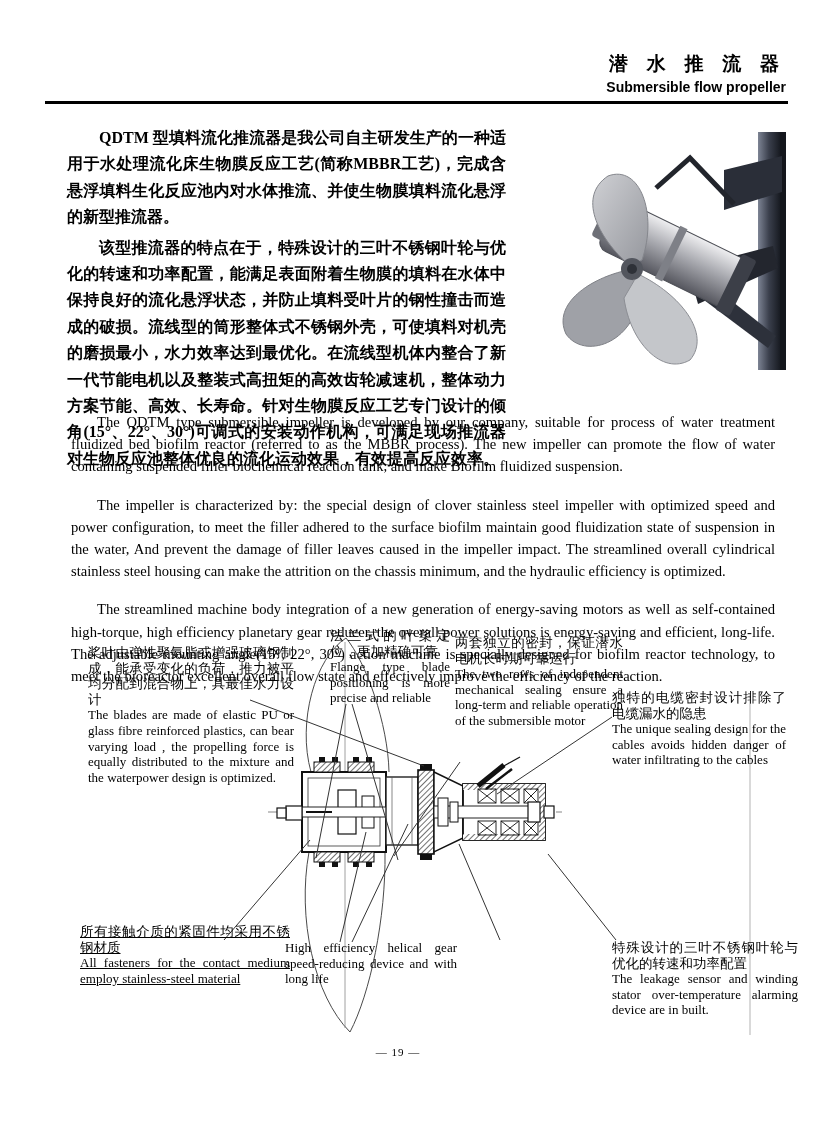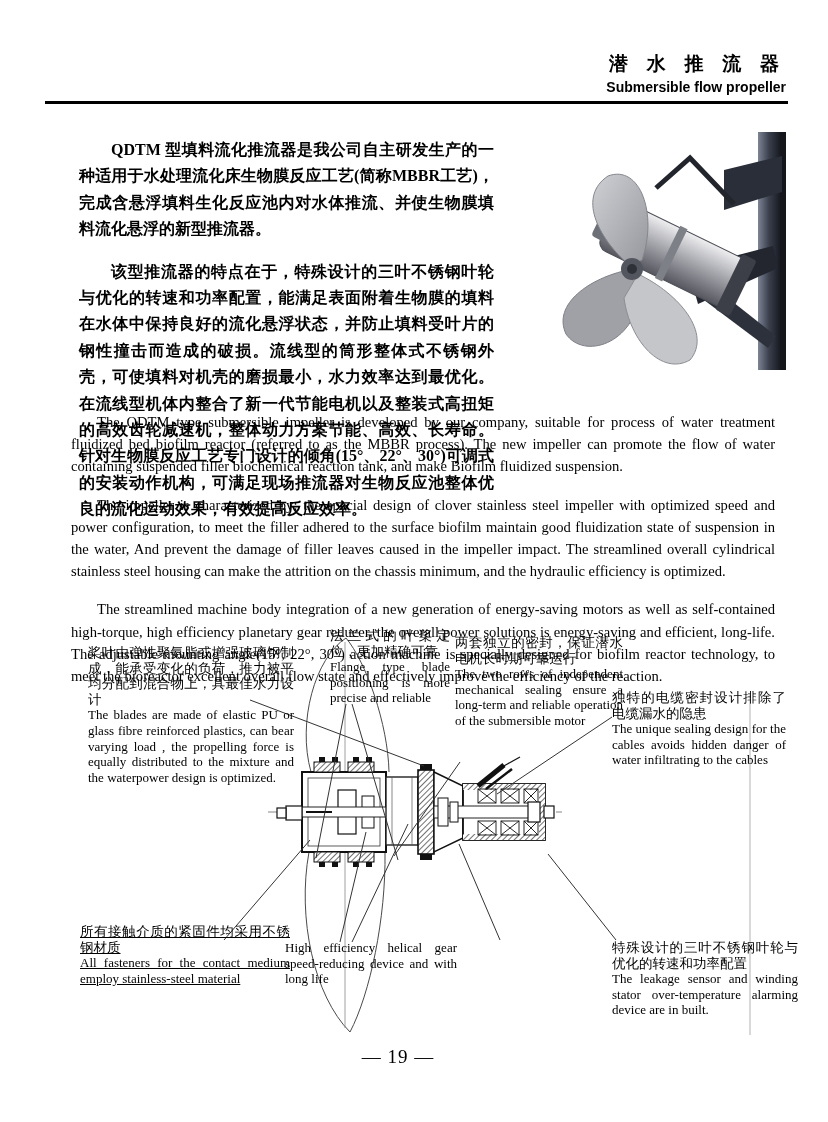--- a/index.html
+++ b/index.html
@@ -21,21 +21,21 @@
   }
   #header-rule {
     position:absolute; left:45px; top:101px; width:743px; height:3px; background:#000;
   }
 
   
   #intro-cn {
     position:absolute; left:63px; top:121px; width:447px;
     font-size:16px; line-height:26.4px; text-align:justify; font-weight:600;
   }
-  #intro-cn p { margin:16px; text-indent:2em; }
+  #intro-cn p { margin:4px; text-indent:2em; }
 
   
   #product-photo { position:absolute; left:538px; top:118px; width:282px; height:260px; }
 
   
   #intro-en {
     position:absolute; left:55px; top:395px; width:736px;
     font-size:14.6px; line-height:22.2px; text-align:justify;
   }
   #intro-en p { margin:16px; text-indent:26px; }
@@ -52,21 +52,21 @@
   #ann-flange   { left:330px; top:10px;  width:120px; }
   #ann-seals    { left:455px; top:17px;  width:168px; }
   #ann-cable    { left:612px; top:72px;  width:174px; }
   #ann-fastener { left:80px;  top:306px; width:210px;text-decoration:underline; }
   #ann-gear     { left:285px; top:322px; width:172px; }
   #ann-bearing  { left:448px; top:322px; width:196px; }
   #ann-sensor   { left:612px; top:322px; width:186px; }
 
   #page-number {
     position:absolute; left:0; top:1046px; width:796px; text-align:center;
-    font-size:19px; letter-spacing:1px;
+    font-size:11px; letter-spacing:1px;
   }
 </style>
 </head>
 <body>
 
 <div id="header-cn">潜 水 推 流 器</div>
 <div id="header-en">Submersible flow propeller</div>
 <div id="header-rule"></div>
 
 <div id="intro-cn">

